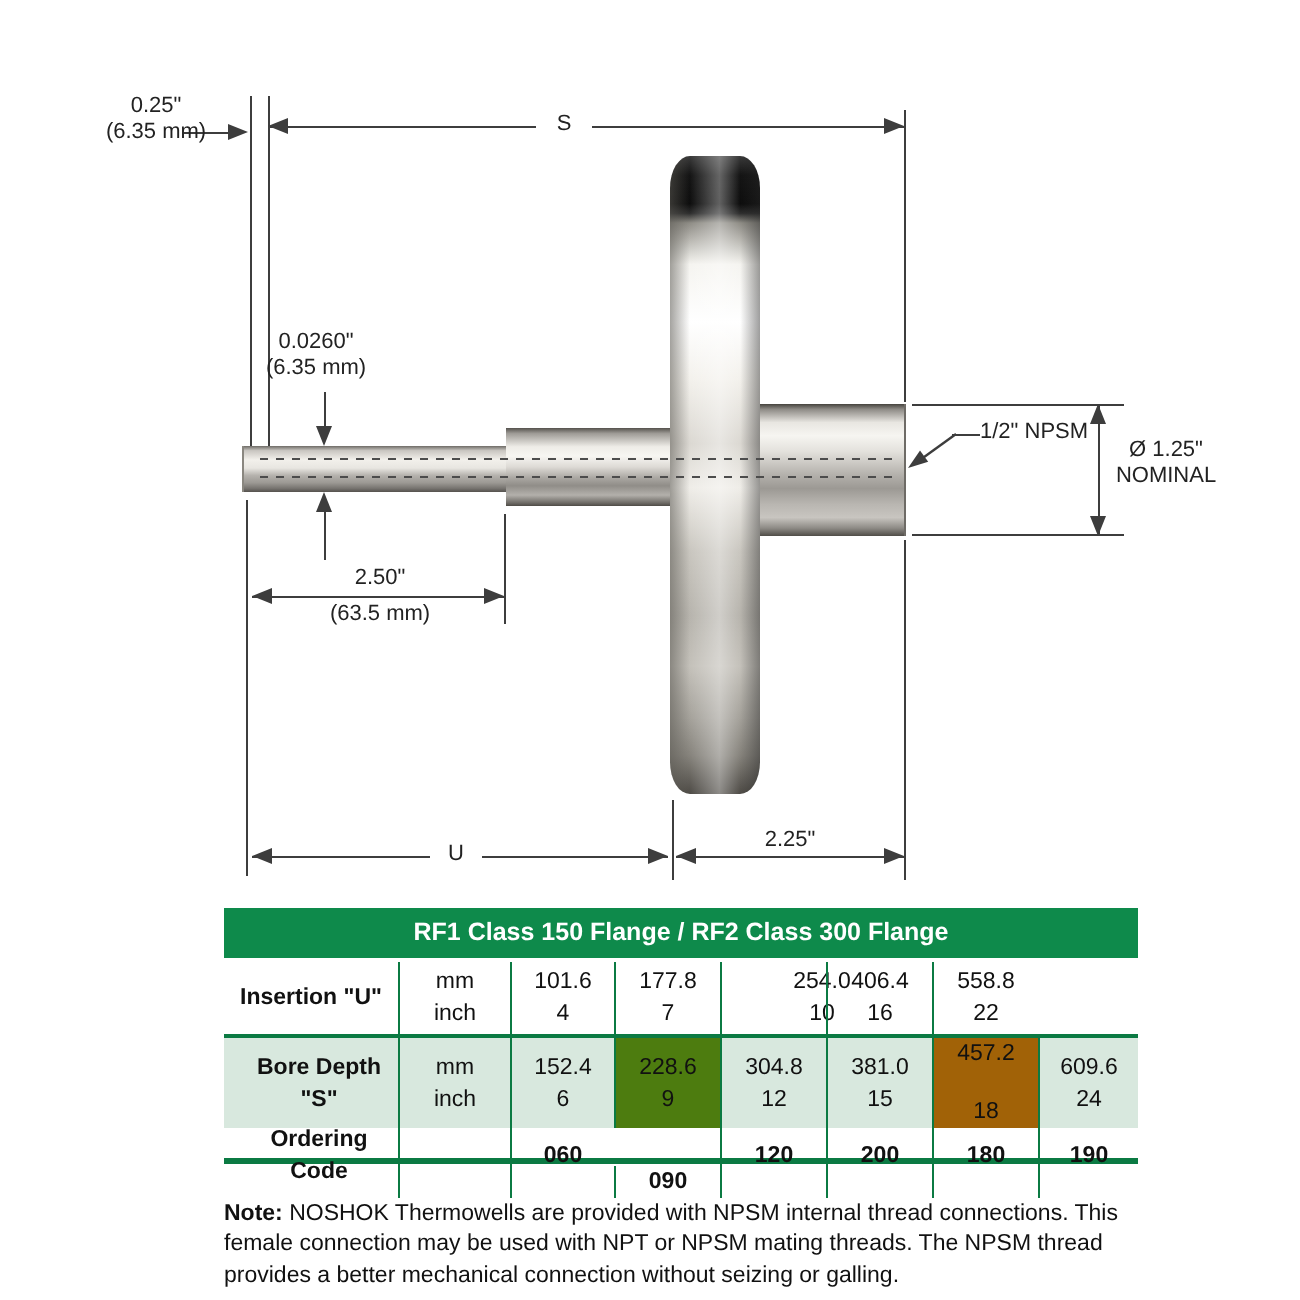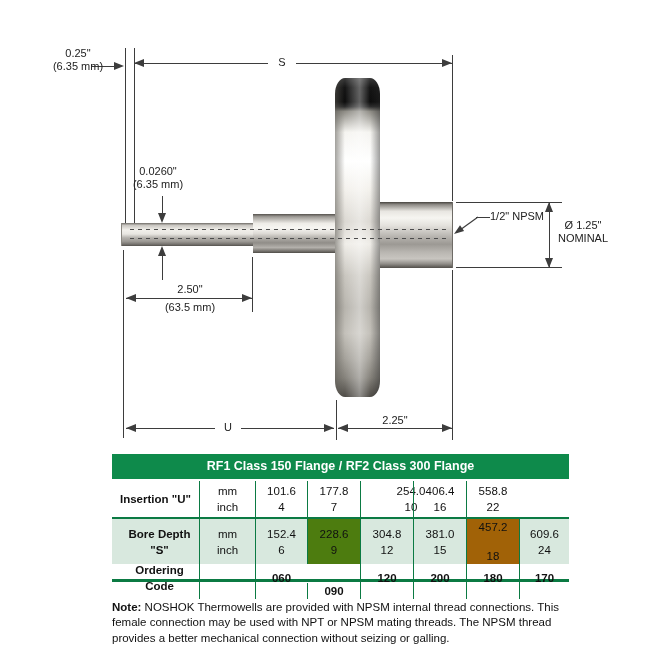--- a/index.html
+++ b/index.html
@@ -190,21 +190,21 @@
       </div>
 
       <div class="t-row r-short codes" style="border-top-color: rgb(11, 122, 67);">
         <div class="t-cell t-lbl">Ordering Code</div>
         <div class="t-cell bl" style="border-left-color: rgb(11, 122, 67);"></div>
         <div class="t-cell bl" style="border-left-color: rgb(11, 122, 67);">060</div>
         <div class="t-cell bl" style="border-left-color: rgb(11, 122, 67); margin-top: 26px;">090</div>
         <div class="t-cell bl" style="border-left-color: rgb(11, 122, 67);">120</div>
         <div class="t-cell bl" style="border-left-color: rgb(11, 122, 67);">200</div>
         <div class="t-cell bl" style="border-left-color: rgb(11, 122, 67);">180</div>
-        <div class="t-cell bl" style="border-left-color: rgb(11, 122, 67);">170</div>
+        <div class="t-cell bl" style="border-left-color: rgb(11, 122, 67);">190</div>
       </div>
 
     </div>
   </div>
 
   <div class="note">
     <div><b>Note:</b><span> NOSHOK Thermowells are provided with NPSM internal thread connections. This</span></div>
     <div>female connection may be used with NPT or NPSM mating threads. The NPSM thread</div>
     <div>provides a better mechanical connection without seizing or galling.</div>
   </div>

